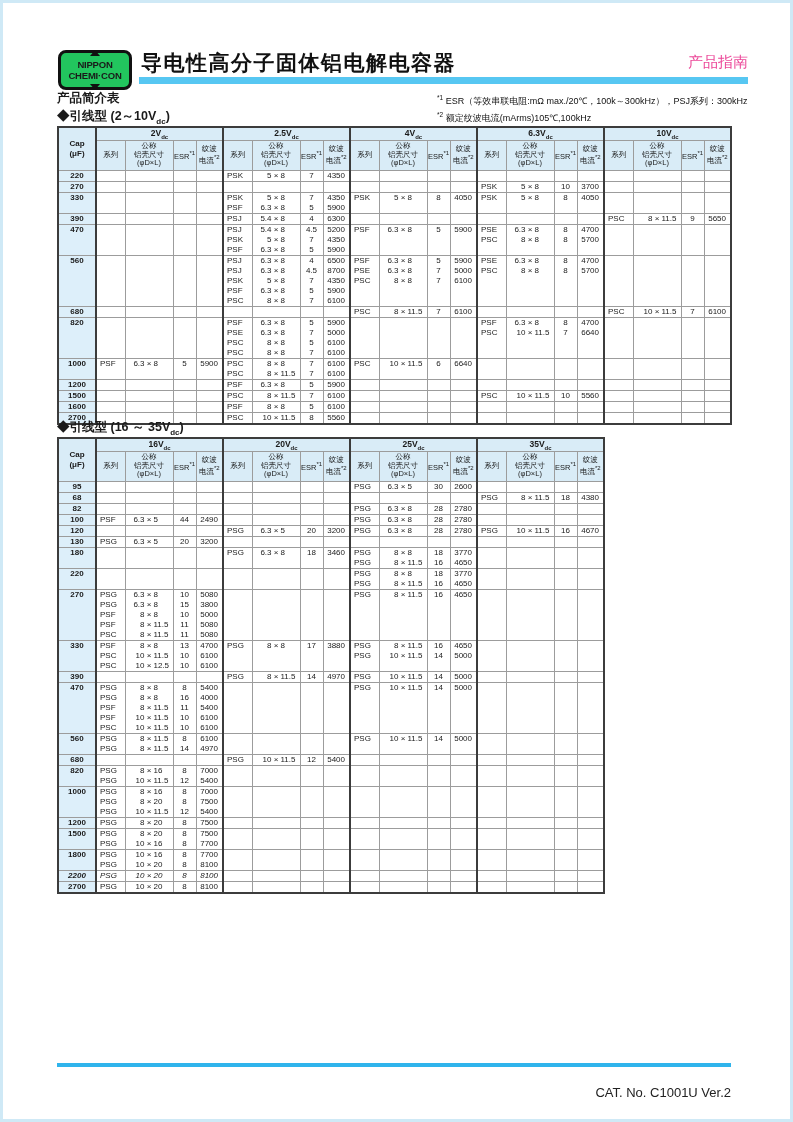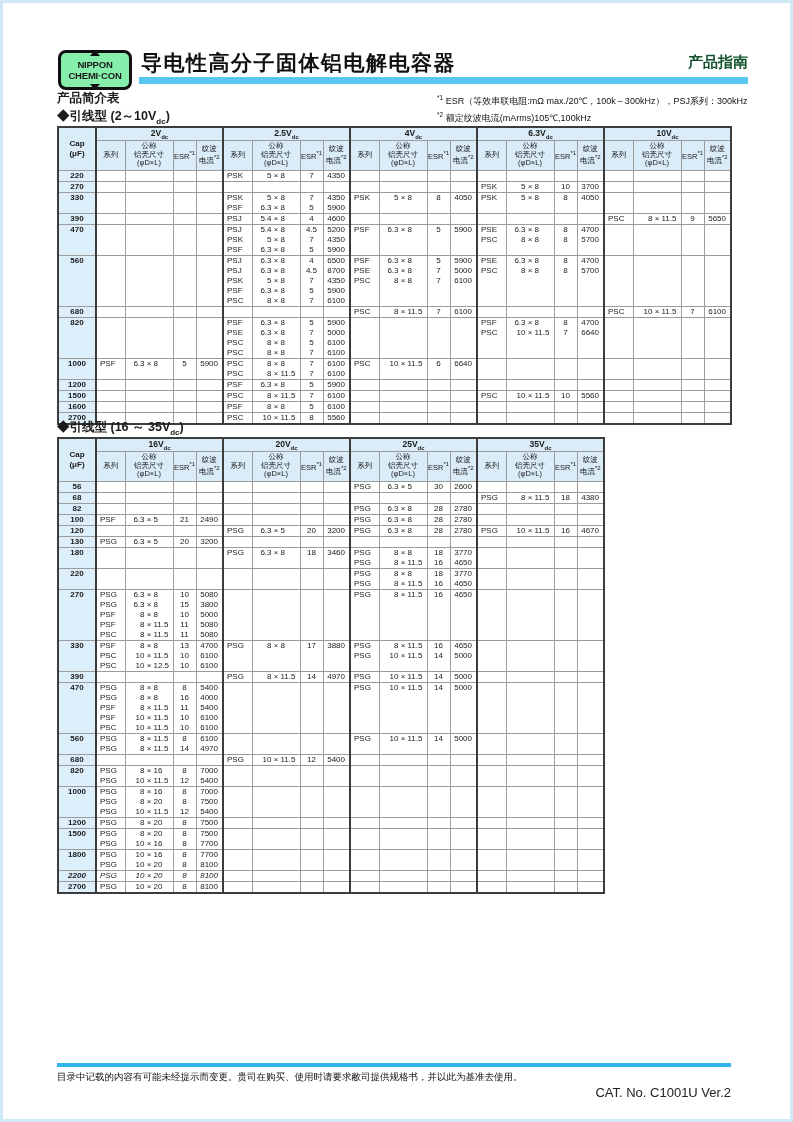--- a/index.html
+++ b/index.html
@@ -2,28 +2,28 @@
 <html><head>
 <meta charset="utf-8">
 <style>
   * { margin:0; padding:0; box-sizing:border-box; }
   html,body { width:793px; height:1122px; background:#ffffff; font-family:"Liberation Sans",sans-serif; color:#1a1a1a; }
   .page { position:relative; width:793px; height:1122px; background:#fff; overflow:hidden; }
   .page-frame { position:absolute; inset:0; border:3px solid #cfe9f6; pointer-events:none; z-index:50; }
 
   
   .logo { position:absolute; left:58px; top:50px; width:74px; height:40px; border:3px solid #111;
-          border-radius:8px; background:#86efac; display:flex; flex-direction:column; align-items:center;
+          border-radius:8px; background:#22c55e; display:flex; flex-direction:column; align-items:center;
           justify-content:center; font-weight:bold; font-size:9.5px; line-height:11px; letter-spacing:-0.2px; }
   .logo::before { content:""; position:absolute; top:-8px; left:50%; transform:translateX(-50%);
           border:5px solid transparent; border-bottom:6px solid #111; }
   .logo::after  { content:""; position:absolute; bottom:-8px; left:50%; transform:translateX(-50%);
           border:5px solid transparent; border-top:6px solid #111; }
   .title { position:absolute; left:141px; top:49px; font-size:21px; font-weight:bold; letter-spacing:1.5px; color:#111; }
-  .page-tag { position:absolute; right:45px; top:53px; font-size:15px; font-weight:bold; color:#14532d; }
+  .page-tag { position:absolute; right:45px; top:53px; font-size:15px; font-weight:normal; color:#ec4899; }
   .blue-bar { position:absolute; left:139px; top:77px; width:609px; height:7px; background:#57c7f2; }
 
   .sec-title { position:absolute; left:57px; top:90px; font-size:12.5px; font-weight:bold; }
   .notes { position:absolute; left:437px; top:91px; font-size:9px; line-height:14px; color:#111; }
   .notes sup { font-size:6.5px; }
 
   
   .spec-wrap { position:absolute; }
   #t0 { left:57px; top:126px; }
   #t1 { left:57px; top:437px; }
@@ -294,21 +294,21 @@
                 <div class="ln">
                   <span class="szl">5.4</span>
                   <span class="szx">×</span>
                   <span class="szr">8</span>
                 </div>
               </td>
               <td class="esr">
                 <div class="ln">4</div>
               </td>
               <td class="ripple">
-                <div class="ln">4600</div>
+                <div class="ln">6300</div>
               </td>
               <td class="series gs"></td>
               <td class="size"></td>
               <td class="esr"></td>
               <td class="ripple"></td>
               <td class="series gs"></td>
               <td class="size"></td>
               <td class="esr"></td>
               <td class="ripple"></td>
               <td class="series gs">
@@ -940,21 +940,21 @@
               <th class="sub-th">纹波<br>电流<sup>*2</sup></th>
               <th class="sub-th gs">系列</th>
               <th class="sub-th">公称<br>铝壳尺寸<br>(φD×L)</th>
               <th class="sub-th">ESR<sup>*1</sup></th>
               <th class="sub-th">纹波<br>电流<sup>*2</sup></th>
             </tr>
           </thead>
           <tbody>
             <tr style="height: 10px;">
               <td class="cap">
-                <div class="ln">56</div>
+                <div class="ln">95</div>
               </td>
               <td class="series gs"></td>
               <td class="size"></td>
               <td class="esr"></td>
               <td class="ripple"></td>
               <td class="series gs"></td>
               <td class="size"></td>
               <td class="esr"></td>
               <td class="ripple"></td>
               <td class="series gs">
@@ -1052,21 +1052,21 @@
                 <div class="ln">PSF</div>
               </td>
               <td class="size">
                 <div class="ln">
                   <span class="szl">6.3</span>
                   <span class="szx">×</span>
                   <span class="szr">5</span>
                 </div>
               </td>
               <td class="esr">
-                <div class="ln">21</div>
+                <div class="ln">44</div>
               </td>
               <td class="ripple">
                 <div class="ln">2490</div>
               </td>
               <td class="series gs"></td>
               <td class="size"></td>
               <td class="esr"></td>
               <td class="ripple"></td>
               <td class="series gs">
                 <div class="ln">PSG</div>
@@ -1909,15 +1909,14 @@
               <td class="size"></td>
               <td class="esr"></td>
               <td class="ripple"></td>
             </tr>
           </tbody>
         </table>
       </div>
   </section>
 
   <div class="footer-bar"></div>
-  <div class="footer-text">目录中记载的内容有可能未经提示而变更。贵司在购买、使用时请要求敝司提供规格书，并以此为基准去使用。</div>
   <div class="cat-no">CAT. No. C1001U Ver.2</div>
 </div>
 
 </body></html>

